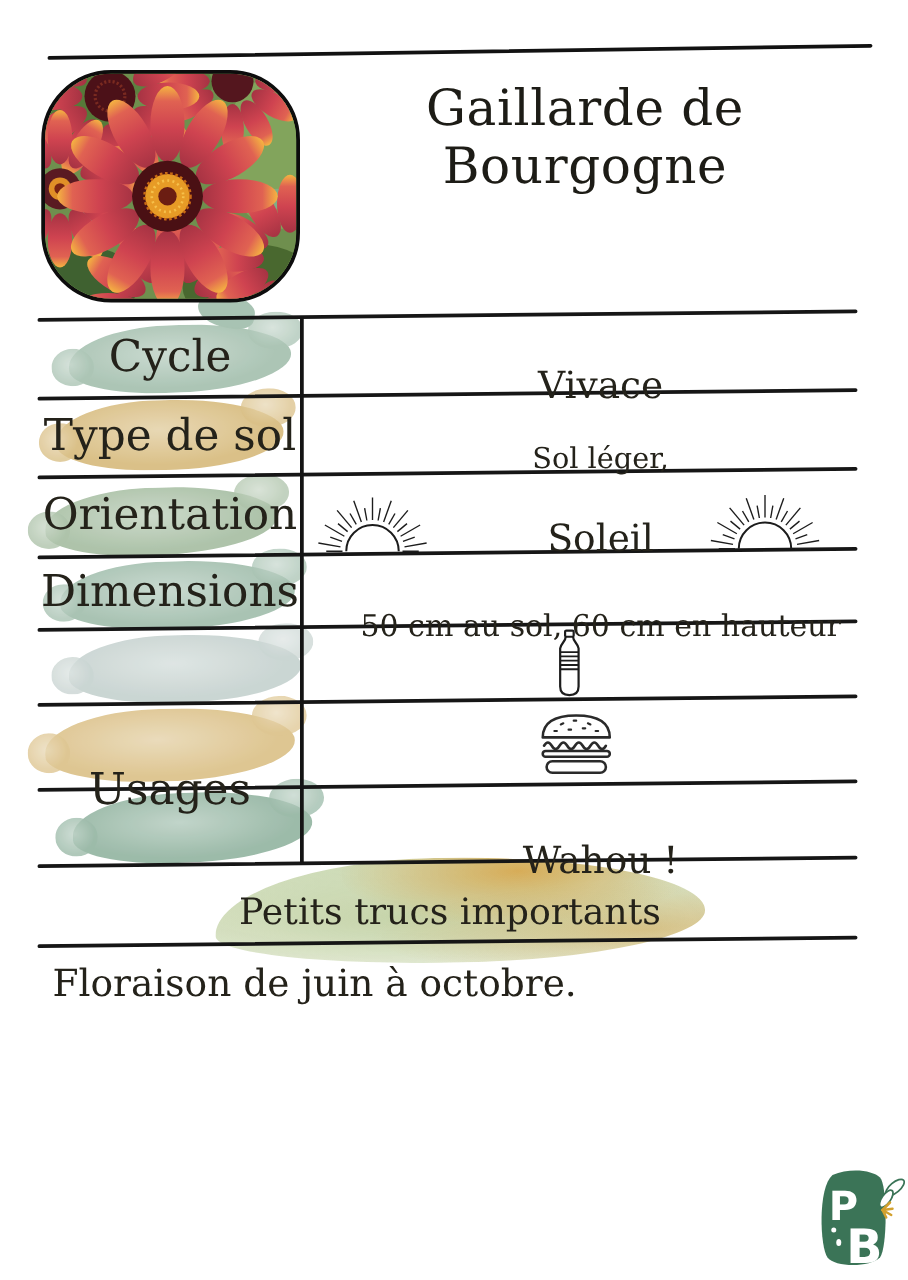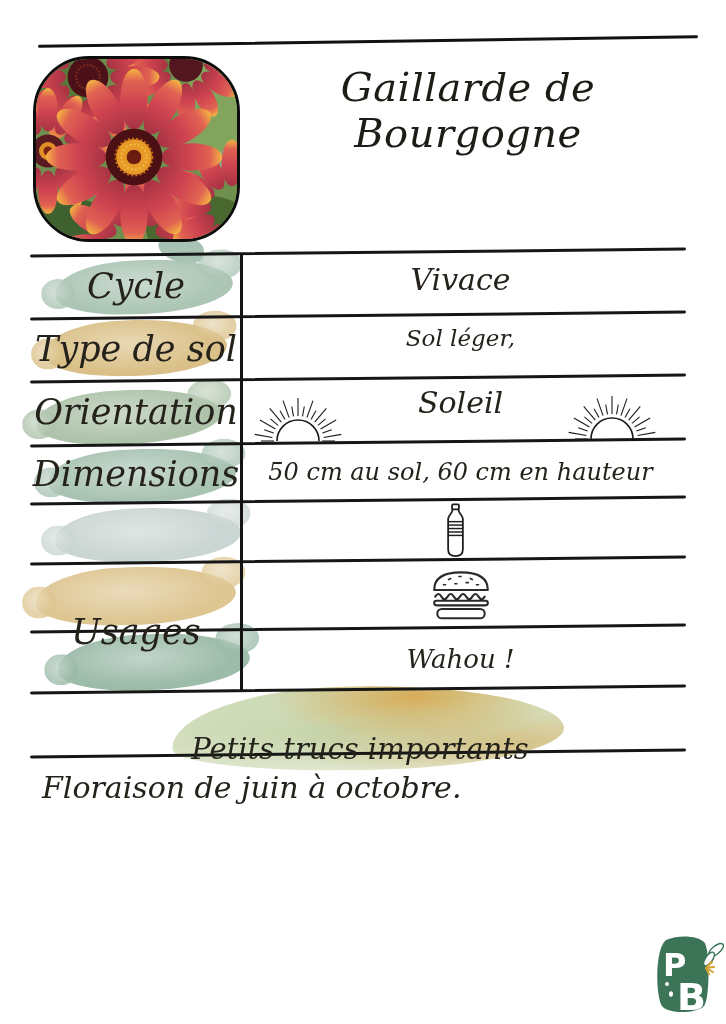--- a/index.html
+++ b/index.html
@@ -1,18 +1,18 @@
 <!DOCTYPE html>
 <html><head>
 <meta charset="utf-8">
 <style>
   html,body{margin:0;padding:0;background:#ffffff;}
   #sheet{position:relative;width:726px;height:1024px;background:#ffffff;overflow:hidden;
          font-family:"DejaVu Serif", serif;color:#24221a;}
-  .script{font-family:"DejaVu Serif", serif;font-style:italic;}
+  .script{font-family:"DejaVu Serif", serif;}
   
   .hl{position:absolute;left:30px;width:656px;height:3.4px;background:#161616;
       transform:rotate(-0.6deg);border-radius:2px;z-index:2;}
   #top-line{position:absolute;left:38px;top:40px;width:660px;height:3.4px;background:#121212;
       transform:rotate(-0.85deg);border-radius:2px;z-index:2;}
   #v-line{position:absolute;left:240px;top:253px;width:3px;height:437px;background:#141414;z-index:2;}
   
   .swash{position:absolute;z-index:1;opacity:.93;
       background-image:radial-gradient(ellipse at 45% 42%, rgba(255,255,255,.38), rgba(255,255,255,0) 62%);
       border-radius:48% 52% 55% 45% / 60% 50% 55% 40%;}
@@ -36,25 +36,25 @@
         radial-gradient(ellipse at 88% 72%, rgba(206,160,70,.55), rgba(206,160,70,0) 45%),
         radial-gradient(ellipse at 38% 55%, #c3d2a6, rgba(195,210,166,0) 80%),
         linear-gradient(rgba(199,214,173,.9), rgba(214,224,191,.55));
       border-radius:45% 55% 50% 50% / 70% 55% 45% 30%;}
   
   #photo{position:absolute;left:33px;top:56px;width:201px;height:180px;border:3px solid #0d0d0d;
       border-radius:56px;overflow:hidden;z-index:2;background:#6f8f4e;}
   
   .label-cell{position:absolute;left:30px;width:212px;z-index:3;text-align:center;
       font-size:35px;display:flex;align-items:center;justify-content:center;}
-  .value-cell{position:absolute;left:238px;width:445px;z-index:3;text-align:center;
-      display:flex;align-items:center;justify-content:center;}
+  .value-cell{position:absolute;left:258px;width:445px;z-index:3;text-align:center;
+      display:flex;align-items:center;justify-content:center;margin-top:29px;}
   #page-title{position:absolute;left:238px;top:64px;width:460px;z-index:3;text-align:center;
       font-size:40px;letter-spacing:.5px;color:#1d1c16;}
-  #section-title{position:absolute;left:160px;top:732px;width:400px;z-index:3;text-align:center;font-size:29px;}
+  #section-title{position:absolute;left:160px;top:712px;width:400px;z-index:3;text-align:center;font-size:29px;}
   #note-line{position:absolute;left:42px;top:770px;width:500px;z-index:3;font-size:30px;}
   .icon-abs{position:absolute;z-index:3;}
   #logo{position:absolute;left:646px;top:928px;width:78px;height:94px;z-index:3;}
 </style>
 </head>
 <body>
 
 <div id="sheet">
 
   <svg width="0" height="0" style="position:absolute" aria-hidden="true">
@@ -177,21 +177,21 @@
   <div class="label-cell script" style="top:258px;height:56px">Cycle</div>
   <div class="label-cell script" style="top:321px;height:56px">Type de sol</div>
   <div class="label-cell script" style="top:384px;height:56px">Orientation</div>
   <div class="label-cell script" style="top:447px;height:54px">Dimensions</div>
   <div class="label-cell script" style="top:606px;height:52px">Usages</div>
 
   <div class="value-cell script" style="top:256px;height:46px;font-size:30px">Vivace</div>
   <div class="value-cell script" style="top:318px;height:40px;font-size:23px">Sol léger,</div>
   <div class="value-cell script" style="top:380px;height:44px;font-size:30px">Soleil</div>
   <div class="value-cell script" style="top:452px;height:40px;font-size:24px">50 cm au sol, 60 cm en hauteur</div>
-  <div class="value-cell script" style="top:636px;height:46px;font-size:26px">Wahou !</div>
+  <div class="value-cell script" style="top:636px;height:46px;font-size:30px">Wahou !</div>
 
   <svg class="icon-abs" style="left:245px;top:392px" width="440" height="52" viewBox="0 0 440 52">
     <use href="#sunDef" transform="translate(53,50)"></use>
     <use href="#sunDef" transform="translate(367,48)"></use>
   </svg>
 
   <svg class="icon-abs" style="left:442px;top:503px" width="27" height="55" viewBox="0 0 26 56">
     <g fill="none" stroke="#1d1d1d" stroke-width="1.8" stroke-linejoin="round">
       <rect x="9.5" y="1.5" width="7" height="5" rx="1"></rect>
       <path d="M10 6.5 C10 10.5 6 12 5.5 16 L5.5 47 C5.5 52 8 54 13 54 C18 54 20.5 52 20.5 47 L20.5 16 C20 12 16 10.5 16 6.5"></path>

